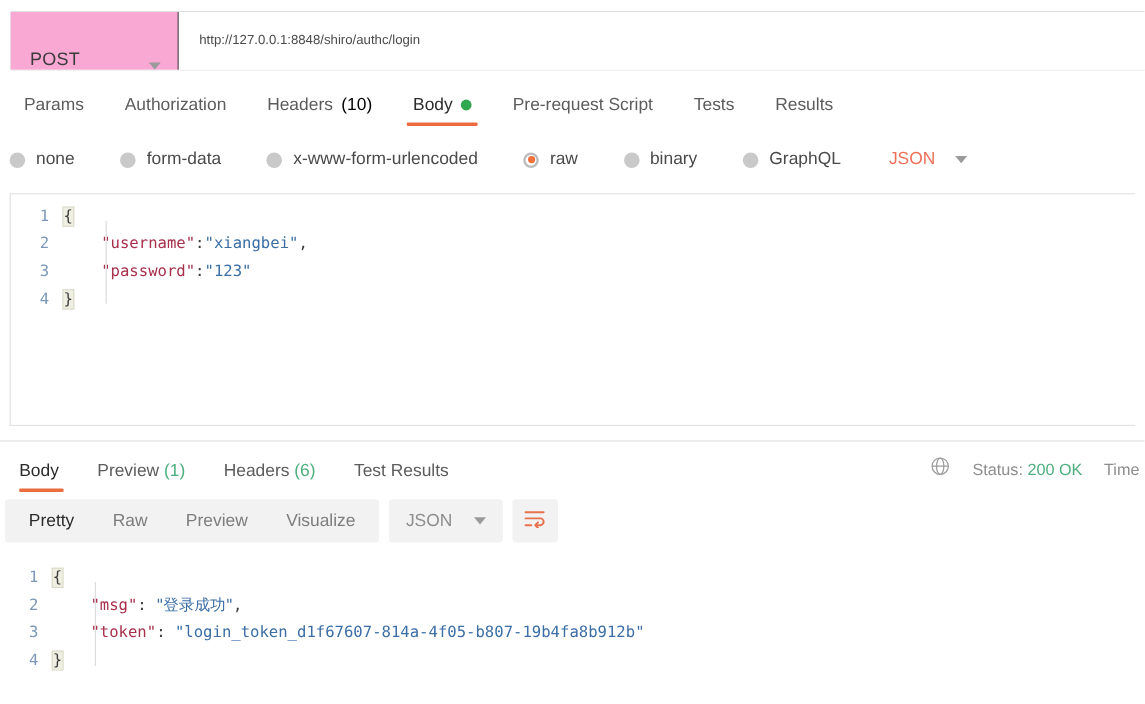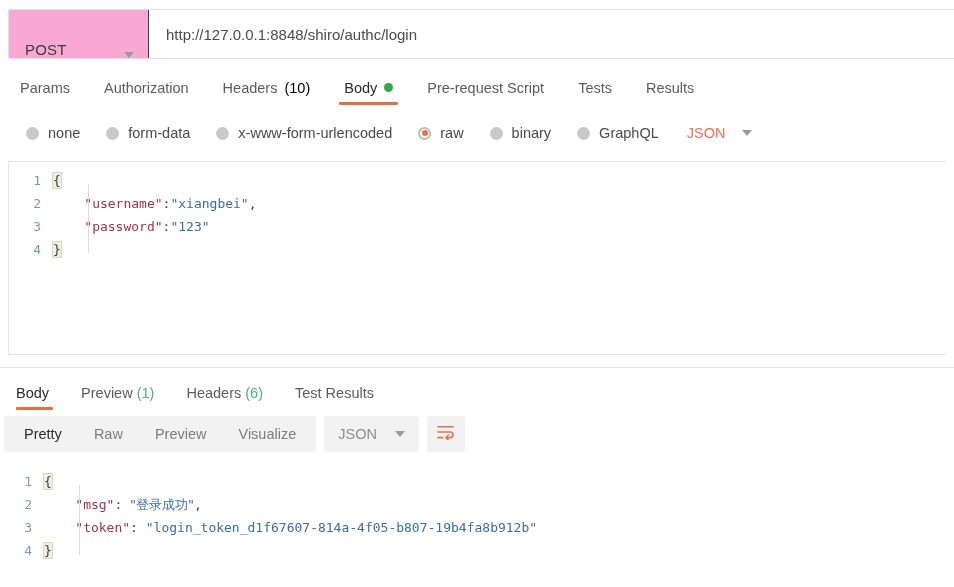--- a/index.html
+++ b/index.html
@@ -49,21 +49,21 @@
     width: 0; height: 0;
     border-left: 5px solid transparent;
     border-right: 5px solid transparent;
     border-top: 6px solid #9a9a9a;
   }
   .url-input {
     flex: 1;
     display: flex;
     align-items: center;
     padding-left: 17px;
-    font-size: 15px;
+    font-size: 11px;
     color: #4b4b4b;
     background: #fff;
     overflow: hidden;
     white-space: nowrap;
     cursor: text;
   }
 
   
   .req-tabs {
     display: flex;
@@ -100,23 +100,23 @@
     border-radius: 50%;
     background: #2fa84f;
     display: inline-block;
   }
 
   
   .radio-row {
     display: flex;
     align-items: center;
     height: 34px;
-    padding-left: 26px;
+    padding-left: 8px;
     margin-top: 5px;
-    gap: 0;
+    gap: 12px;
   }
   .radio-opt {
     display: flex;
     align-items: center;
     gap: 9px;
     margin-right: 26px;
     font-size: 14.5px;
     color: #4a4a4a;
     cursor: pointer;
     white-space: nowrap;
@@ -424,20 +424,31 @@
       <span class="count">(1)</span>
     </div>
     <div class="resp-tab">
       <span>Headers</span>
       <span class="count">(6)</span>
     </div>
     <div class="resp-tab">
       <span>Test Results</span>
     </div>
   </div>
+  <div class="resp-status">
+    <span class="globe">
+      <svg width="17" height="17" viewBox="0 0 20 20" fill="none" stroke="#9b9b9b" stroke-width="1.2">
+        <circle cx="10" cy="10" r="8"></circle>
+        <ellipse cx="10" cy="10" rx="3.6" ry="8"></ellipse>
+        <line x1="2" y1="10" x2="18" y2="10"></line>
+      </svg>
+    </span>
+    <span class="status-text"><span>Status:</span> <span class="ok">200 OK</span></span>
+    <span class="time-label">Time</span>
+  </div>
 </div>
 
 <div class="view-toolbar">
   <div class="seg-group">
     <span class="seg-btn active">Pretty</span>
     <span class="seg-btn">Raw</span>
     <span class="seg-btn">Preview</span>
     <span class="seg-btn">Visualize</span>
   </div>
   <div class="fmt-group">

